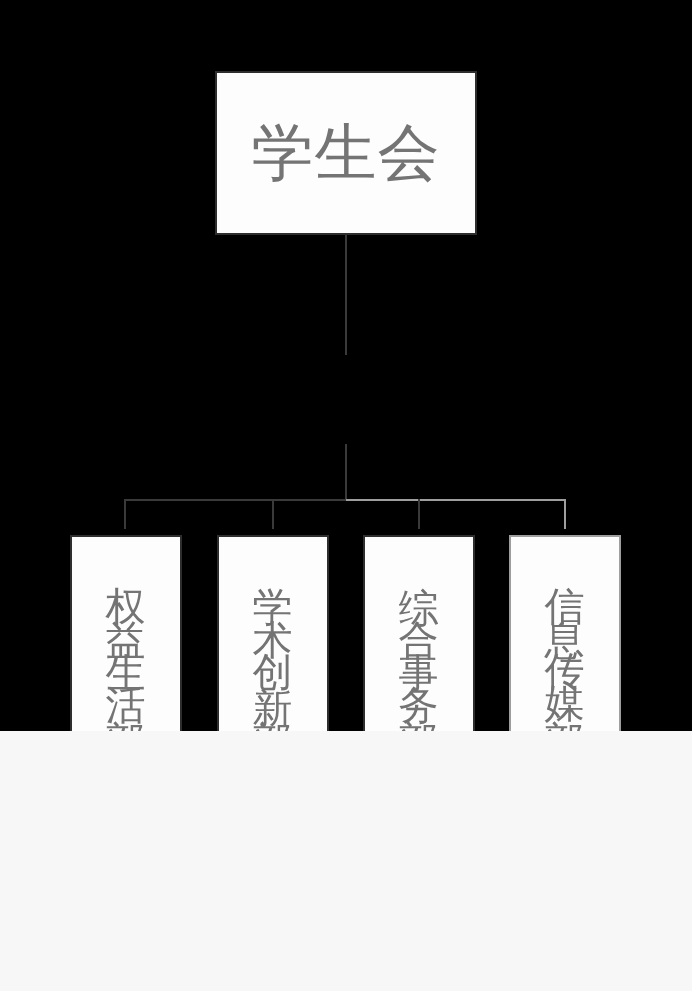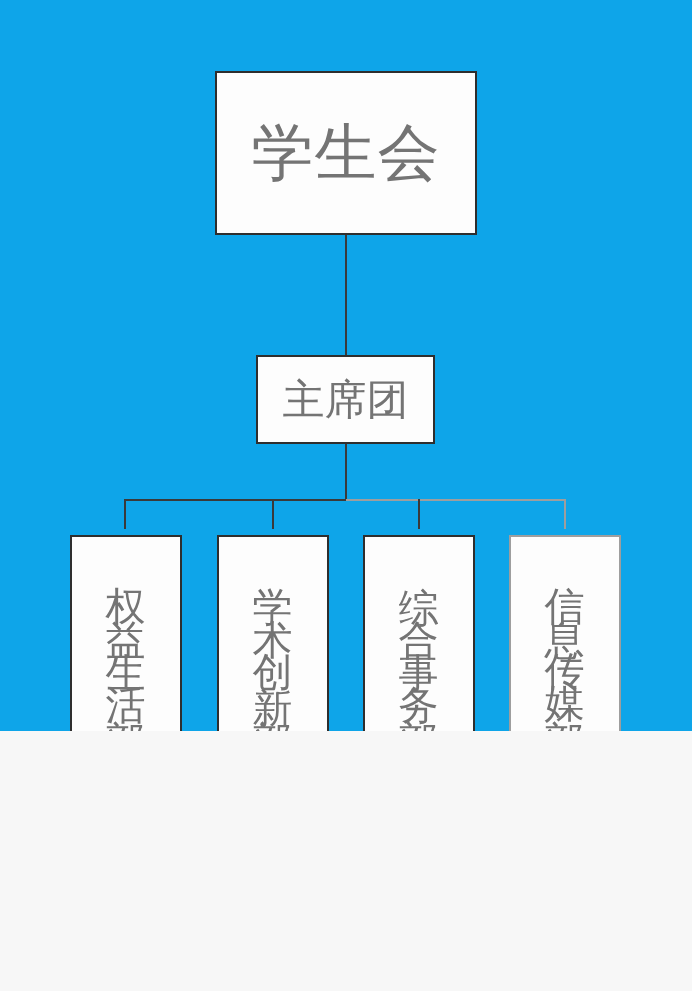--- a/index.html
+++ b/index.html
@@ -5,21 +5,21 @@
   html, body {
     margin: 0;
     padding: 0;
     background: #f7f7f7;
     font-family: "Liberation Sans", sans-serif;
   }
   .canvas {
     position: relative;
     width: 692px;
     height: 731px;
-    background: #0ea5e9;
+    background: #000000;
     overflow: hidden;
   }
   .node {
     position: absolute;
     box-sizing: border-box;
     background: #fdfdfd;
     border: 2px solid #2e2e2e;
     color: #747474;
     display: flex;
     align-items: center;
@@ -65,23 +65,20 @@
 <body>
 
 <div class="canvas">
 
   <div class="node root-box">
     <span class="label">学生会</span>
   </div>
 
   <div class="line v-root-mid"></div>
 
-  <div class="node mid-box">
-    <span class="label">主席团</span>
-  </div>
 
   <div class="line v-mid-bus"></div>
   <div class="line h-bus-left"></div>
   <div class="line light h-bus-right"></div>
 
   <div class="line drop drop-1"></div>
   <div class="line drop drop-2"></div>
   <div class="line drop drop-3"></div>
   <div class="line light drop drop-4"></div>
 

